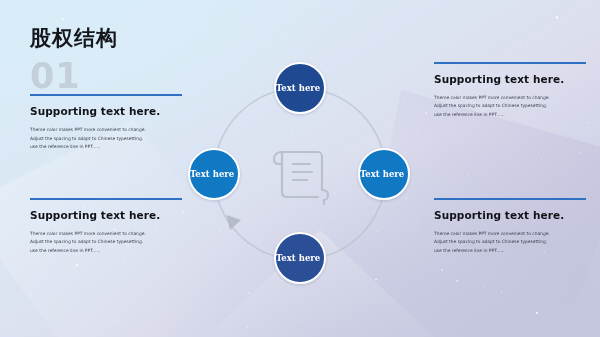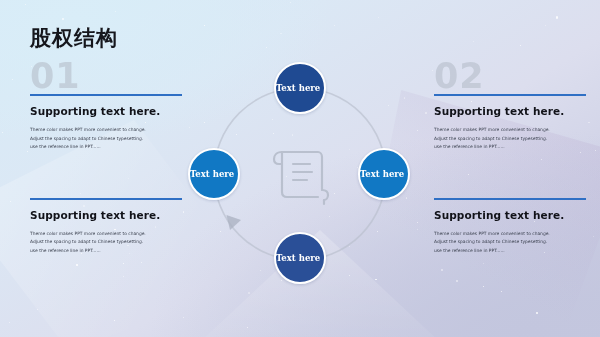--- a/index.html
+++ b/index.html
@@ -265,21 +265,20 @@
     <div class="rule"></div>
     <div class="lead">Supporting text here.</div>
     <div class="body">
       <div>Theme color makes PPT more convenient to change.</div>
       <div>Adjust the spacing to adapt to Chinese typesetting.</div>
       <div>use the reference line in PPT......</div>
     </div>
   </div>
 
   <div class="block b02">
-    <div class="num">02</div>
     <div class="rule"></div>
     <div class="lead">Supporting text here.</div>
     <div class="body">
       <div>Theme color makes PPT more convenient to change.</div>
       <div>Adjust the spacing to adapt to Chinese typesetting.</div>
       <div>use the reference line in PPT......</div>
     </div>
   </div>
 
   <div class="block b03">

